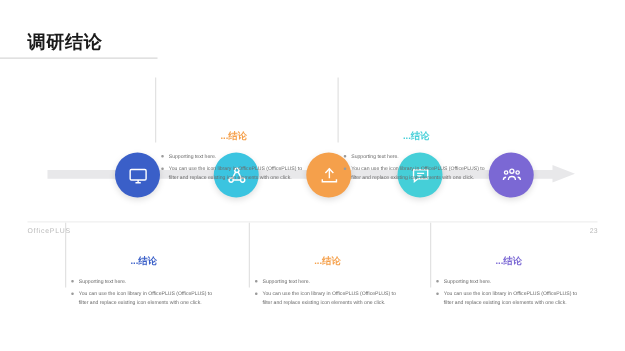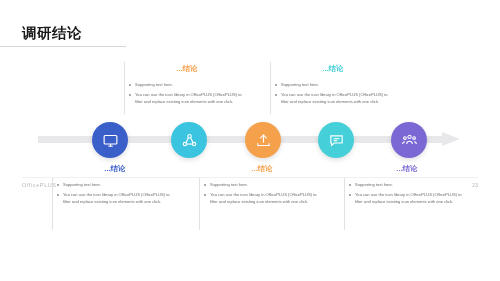--- a/index.html
+++ b/index.html
@@ -74,20 +74,21 @@
     display: flex;
     align-items: center;
     justify-content: center;
     box-shadow: 0 2px 5px rgba(0,0,0,0.13);
   }
   .node svg { display: block; }
   
   .block {
     position: absolute;
     width: 118px;
+    margin-top: 40px;
   }
   .block-heading {
     font-size: 7.5px;
     font-weight: bold;
     margin: 0 0 7px 0;
     white-space: nowrap;
   }
   .block ul {
     margin: 0;
     padding: 0;

